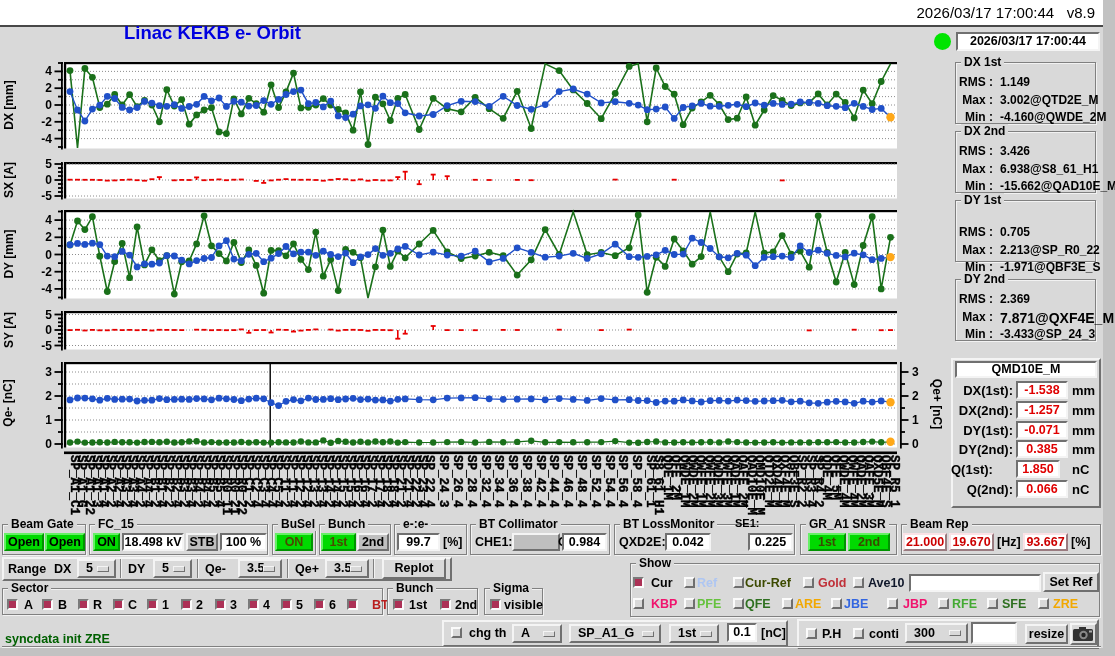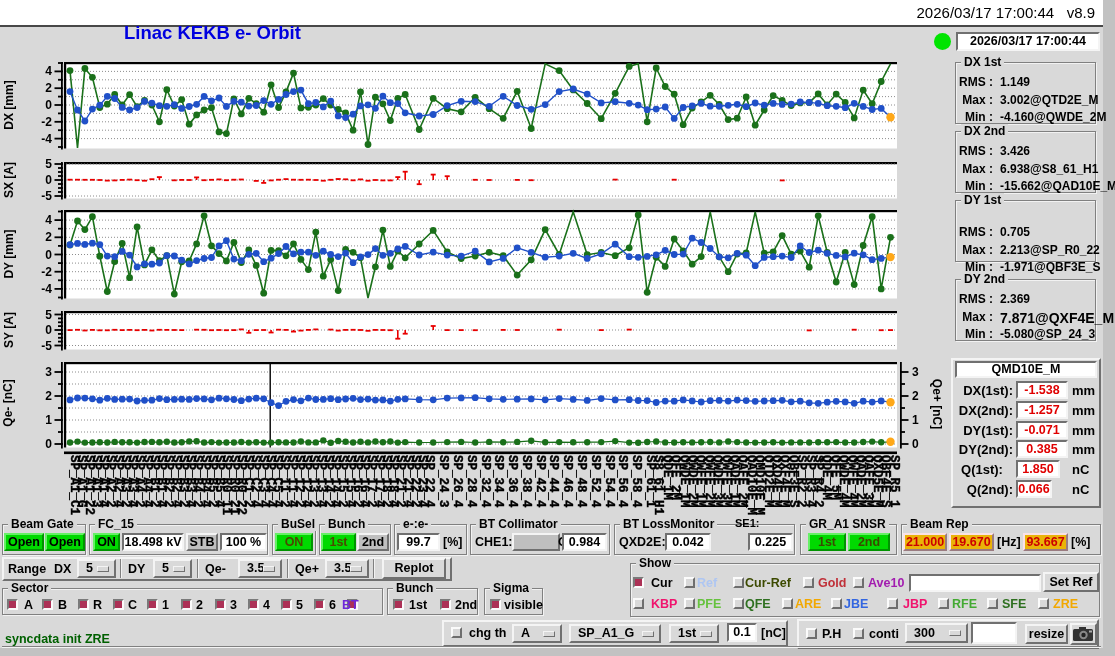--- a/index.html
+++ b/index.html
@@ -16,21 +16,21 @@
               font-size:12px; font-weight:bold; line-height:14px; white-space:nowrap; }
 .btn { position:absolute; font-size:12.5px; font-weight:bold; text-align:center;
        border-top:2px solid #f4f4f4; border-left:2px solid #f4f4f4;
        border-bottom:2px solid #707070; border-right:2px solid #707070; }
 .green { background:#00d900; border-top-color:#66f066; border-left-color:#66f066;
          border-bottom-color:#009400; border-right-color:#009400; }
 .gray { background:#bfbfbf; }
 .wbox { position:absolute; background:#fff; font-size:12.5px; font-weight:bold; text-align:center;
         border-top:2px solid #707070; border-left:2px solid #707070;
         border-bottom:2px solid #f4f4f4; border-right:2px solid #f4f4f4; }
-.pink { background:#eab308; color:#cc0000;
+.pink { background:#ffffff; color:#cc0000;
         border-top:2px solid #fae2e6; border-left:2px solid #fae2e6;
         border-bottom:2px solid #9a7b80; border-right:2px solid #9a7b80; }
 .lbl { position:absolute; font-size:12.5px; font-weight:bold; color:#000; white-space:nowrap; }
 .cb { position:absolute; width:11px; height:11px; background:#d9d9d9;
       border-top:2px solid #fbfbfb; border-left:2px solid #fbfbfb;
       border-bottom:2px solid #6e6e6e; border-right:2px solid #6e6e6e; }
 .cb.on { background:#ac3156;
       border-top:2px solid #7a7a7a; border-left:2px solid #7a7a7a;
       border-bottom:2px solid #fbfbfb; border-right:2px solid #fbfbfb; }
 .opt { position:absolute; background:#d9d9d9; font-size:12.5px; font-weight:bold;
@@ -987,40 +987,40 @@
 <div class="lbl" style="left:957px;top:260.0px;width:36px;text-align:right;font-size:12px;">Min :</div>
 <div class="lbl" style="left:1000px;top:260.0px;font-size:12px;">-1.971@QBF3E_S</div>
 <div class="grp" style="left:955px;top:279px;width:141px;height:62px;">
     <span class="cap">DY 2nd</span>
   </div>
 <div class="lbl" style="left:957px;top:292px;width:36px;text-align:right;font-size:12px;">RMS :</div>
 <div class="lbl" style="left:1000px;top:292px;font-size:12px;">2.369</div>
 <div class="lbl" style="left:957px;top:309.5px;width:36px;text-align:right;font-size:12px;">Max :</div>
 <div class="lbl" style="left:1000px;top:309.5px;font-size:14px;">7.871@QXF4E_M</div>
 <div class="lbl" style="left:957px;top:327.0px;width:36px;text-align:right;font-size:12px;">Min :</div>
-<div class="lbl" style="left:1000px;top:327.0px;font-size:12px;">-5.080@SP_24_3</div>
+<div class="lbl" style="left:1000px;top:327.0px;font-size:12px;">-3.433@SP_24_3</div>
 <div class="panelframe" style="left:951px;top:358px;width:150px;height:150px;"></div>
 <div class="wbox" style="left:955px;top:361px;width:142px;height:17px;line-height:13px;color:#000;">QMD10E_M</div>
 <div class="lbl" style="left:951px;top:383px;width:62px;text-align:right;font-size:13px;">DX(1st):</div>
 <div class="wbox" style="left:1016px;top:381px;width:52px;height:18px;line-height:14px;color:#e00000;">-1.538</div>
 <div class="lbl" style="left:1072px;top:383px;font-size:13px;">mm</div>
 <div class="lbl" style="left:951px;top:402.8px;width:62px;text-align:right;font-size:13px;">DX(2nd):</div>
 <div class="wbox" style="left:1016px;top:400.8px;width:52px;height:18px;line-height:14px;color:#e00000;">-1.257</div>
 <div class="lbl" style="left:1072px;top:402.8px;font-size:13px;">mm</div>
 <div class="lbl" style="left:951px;top:422.6px;width:62px;text-align:right;font-size:13px;">DY(1st):</div>
 <div class="wbox" style="left:1016px;top:420.6px;width:52px;height:18px;line-height:14px;color:#e00000;">-0.071</div>
 <div class="lbl" style="left:1072px;top:422.6px;font-size:13px;">mm</div>
 <div class="lbl" style="left:951px;top:442.40000000000003px;width:62px;text-align:right;font-size:13px;">DY(2nd):</div>
 <div class="wbox" style="left:1016px;top:440.40000000000003px;width:52px;height:18px;line-height:14px;color:#e00000;">0.385</div>
 <div class="lbl" style="left:1072px;top:442.40000000000003px;font-size:13px;">mm</div>
-<div class="lbl" style="left:951px;top:462.20000000000005px;width:62px;text-align:center;font-size:13px;">Q(1st):</div>
+<div class="lbl" style="left:951px;top:462.20000000000005px;width:62px;text-align:left;font-size:13px;">Q(1st):</div>
 <div class="wbox" style="left:1016px;top:460.20000000000005px;width:44px;height:18px;line-height:14px;color:#e00000;">1.850</div>
 <div class="lbl" style="left:1072px;top:462.20000000000005px;font-size:13px;">nC</div>
 <div class="lbl" style="left:951px;top:482.00000000000006px;width:62px;text-align:right;font-size:13px;">Q(2nd):</div>
-<div class="wbox" style="left:1016px;top:480.00000000000006px;width:36px;height:18px;line-height:14px;color:#e00000;">0.066</div>
+<div class="wbox" style="left:1016px;top:480.00000000000006px;width:52px;height:18px;line-height:14px;color:#e00000;">0.066</div>
 <div class="lbl" style="left:1072px;top:482.00000000000006px;font-size:13px;">nC</div>
 <div class="grp" style="left:2px;top:524px;width:84px;height:31px;">
     <span class="cap">Beam Gate</span>
   </div>
 <div class="btn green" style="left:4px;top:533px;width:40px;height:18px;line-height:14px;color:#000;">Open</div>
 <div class="btn green" style="left:45px;top:533px;width:40px;height:18px;line-height:14px;color:#000;">Open</div>
 <div class="grp" style="left:89px;top:524px;width:179px;height:31px;">
     <span class="cap">FC_15</span>
   </div>
 <div class="btn green" style="left:93px;top:533px;width:27px;height:18px;line-height:14px;color:#000;">ON</div>
@@ -1099,21 +1099,21 @@
 <div class="lbl" style="left:196px;top:598px;font-size:12.5px;color:#000;">2</div>
 <div class="cb on" style="left:215px;top:599px;"></div>
 <div class="lbl" style="left:230px;top:598px;font-size:12.5px;color:#000;">3</div>
 <div class="cb on" style="left:248px;top:599px;"></div>
 <div class="lbl" style="left:263px;top:598px;font-size:12.5px;color:#000;">4</div>
 <div class="cb on" style="left:281px;top:599px;"></div>
 <div class="lbl" style="left:296px;top:598px;font-size:12.5px;color:#000;">5</div>
 <div class="cb on" style="left:314px;top:599px;"></div>
 <div class="lbl" style="left:329px;top:598px;font-size:12.5px;color:#000;">6</div>
 <div class="cb on" style="left:347px;top:599px;"></div>
-<div class="lbl" style="left:342px;top:598px;font-size:12.5px;color:#6d28d9;">BT</div>
+<div class="lbl" style="left:372px;top:598px;font-size:12.5px;color:#b91c1c;">BT</div>
 <div class="grp" style="left:387px;top:588px;width:91px;height:27px;">
     <span class="cap">Bunch</span>
   </div>
 <div class="cb on" style="left:393px;top:599px;"></div>
 <div class="lbl" style="left:409px;top:598px;font-size:12.5px;color:#000;">1st</div>
 <div class="cb on" style="left:440px;top:599px;"></div>
 <div class="lbl" style="left:455px;top:598px;font-size:12.5px;color:#000;">2nd</div>
 <div class="grp" style="left:484px;top:588px;width:59px;height:27px;">
     <span class="cap">Sigma</span>
   </div>
@@ -1124,21 +1124,21 @@
   </div>
 <div class="cb on" style="left:633px;top:577px;"></div>
 <div class="lbl" style="left:651px;top:576px;font-size:12.5px;color:#000000;">Cur</div>
 <div class="cb " style="left:684px;top:577px;"></div>
 <div class="lbl" style="left:697px;top:576px;font-size:12.5px;color:#aec6f2;">Ref</div>
 <div class="cb " style="left:733px;top:577px;"></div>
 <div class="lbl" style="left:745px;top:576px;font-size:12.5px;color:#3c4a00;">Cur-Ref</div>
 <div class="cb " style="left:803px;top:577px;"></div>
 <div class="lbl" style="left:818px;top:576px;font-size:12.5px;color:#c03038;">Gold</div>
 <div class="cb " style="left:853px;top:577px;"></div>
-<div class="lbl" style="left:868px;top:576px;font-size:12.5px;color:#a21caf;">Ave10</div>
+<div class="lbl" style="left:868px;top:576px;font-size:12.5px;color:#0f172a;">Ave10</div>
 <div class="wbox" style="left:909px;top:574px;width:132px;height:18px;line-height:14px;color:#000;"></div>
 <div class="btn " style="left:1043px;top:572px;width:56px;height:20px;line-height:16px;color:#000;">Set Ref</div>
 <div class="cb " style="left:633px;top:598px;"></div>
 <div class="lbl" style="left:651px;top:597px;font-size:12.5px;color:#f0146e;">KBP</div>
 <div class="cb " style="left:684px;top:598px;"></div>
 <div class="lbl" style="left:697px;top:597px;font-size:12.5px;color:#66c23e;">PFE</div>
 <div class="cb " style="left:733px;top:598px;"></div>
 <div class="lbl" style="left:745px;top:597px;font-size:12.5px;color:#2e7020;">QFE</div>
 <div class="cb " style="left:782px;top:598px;"></div>
 <div class="lbl" style="left:795px;top:597px;font-size:12.5px;color:#f2a800;">ARE</div>

